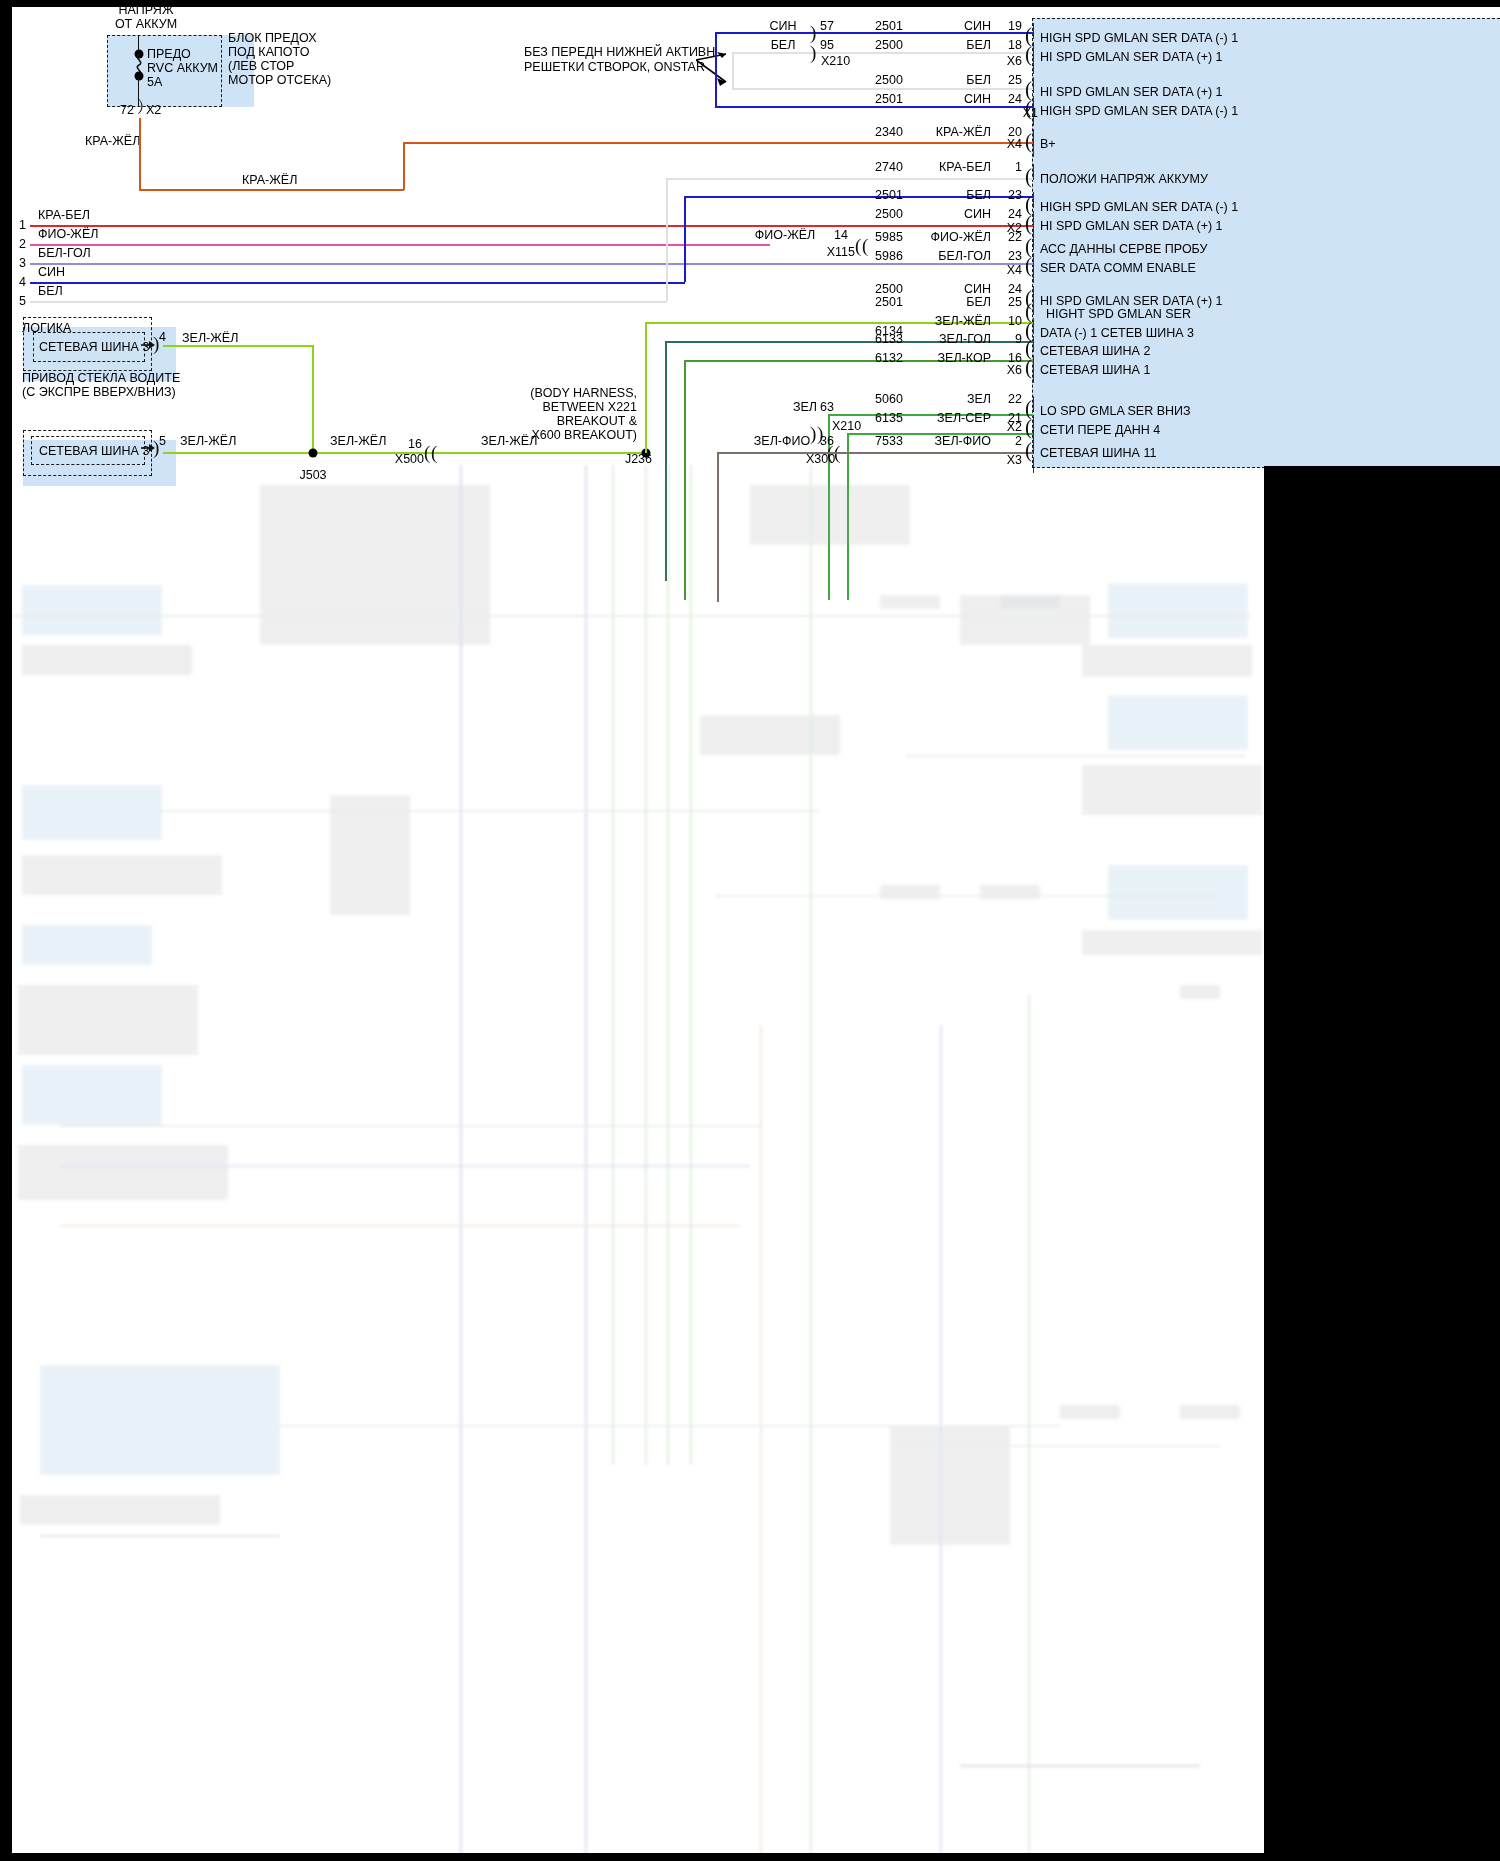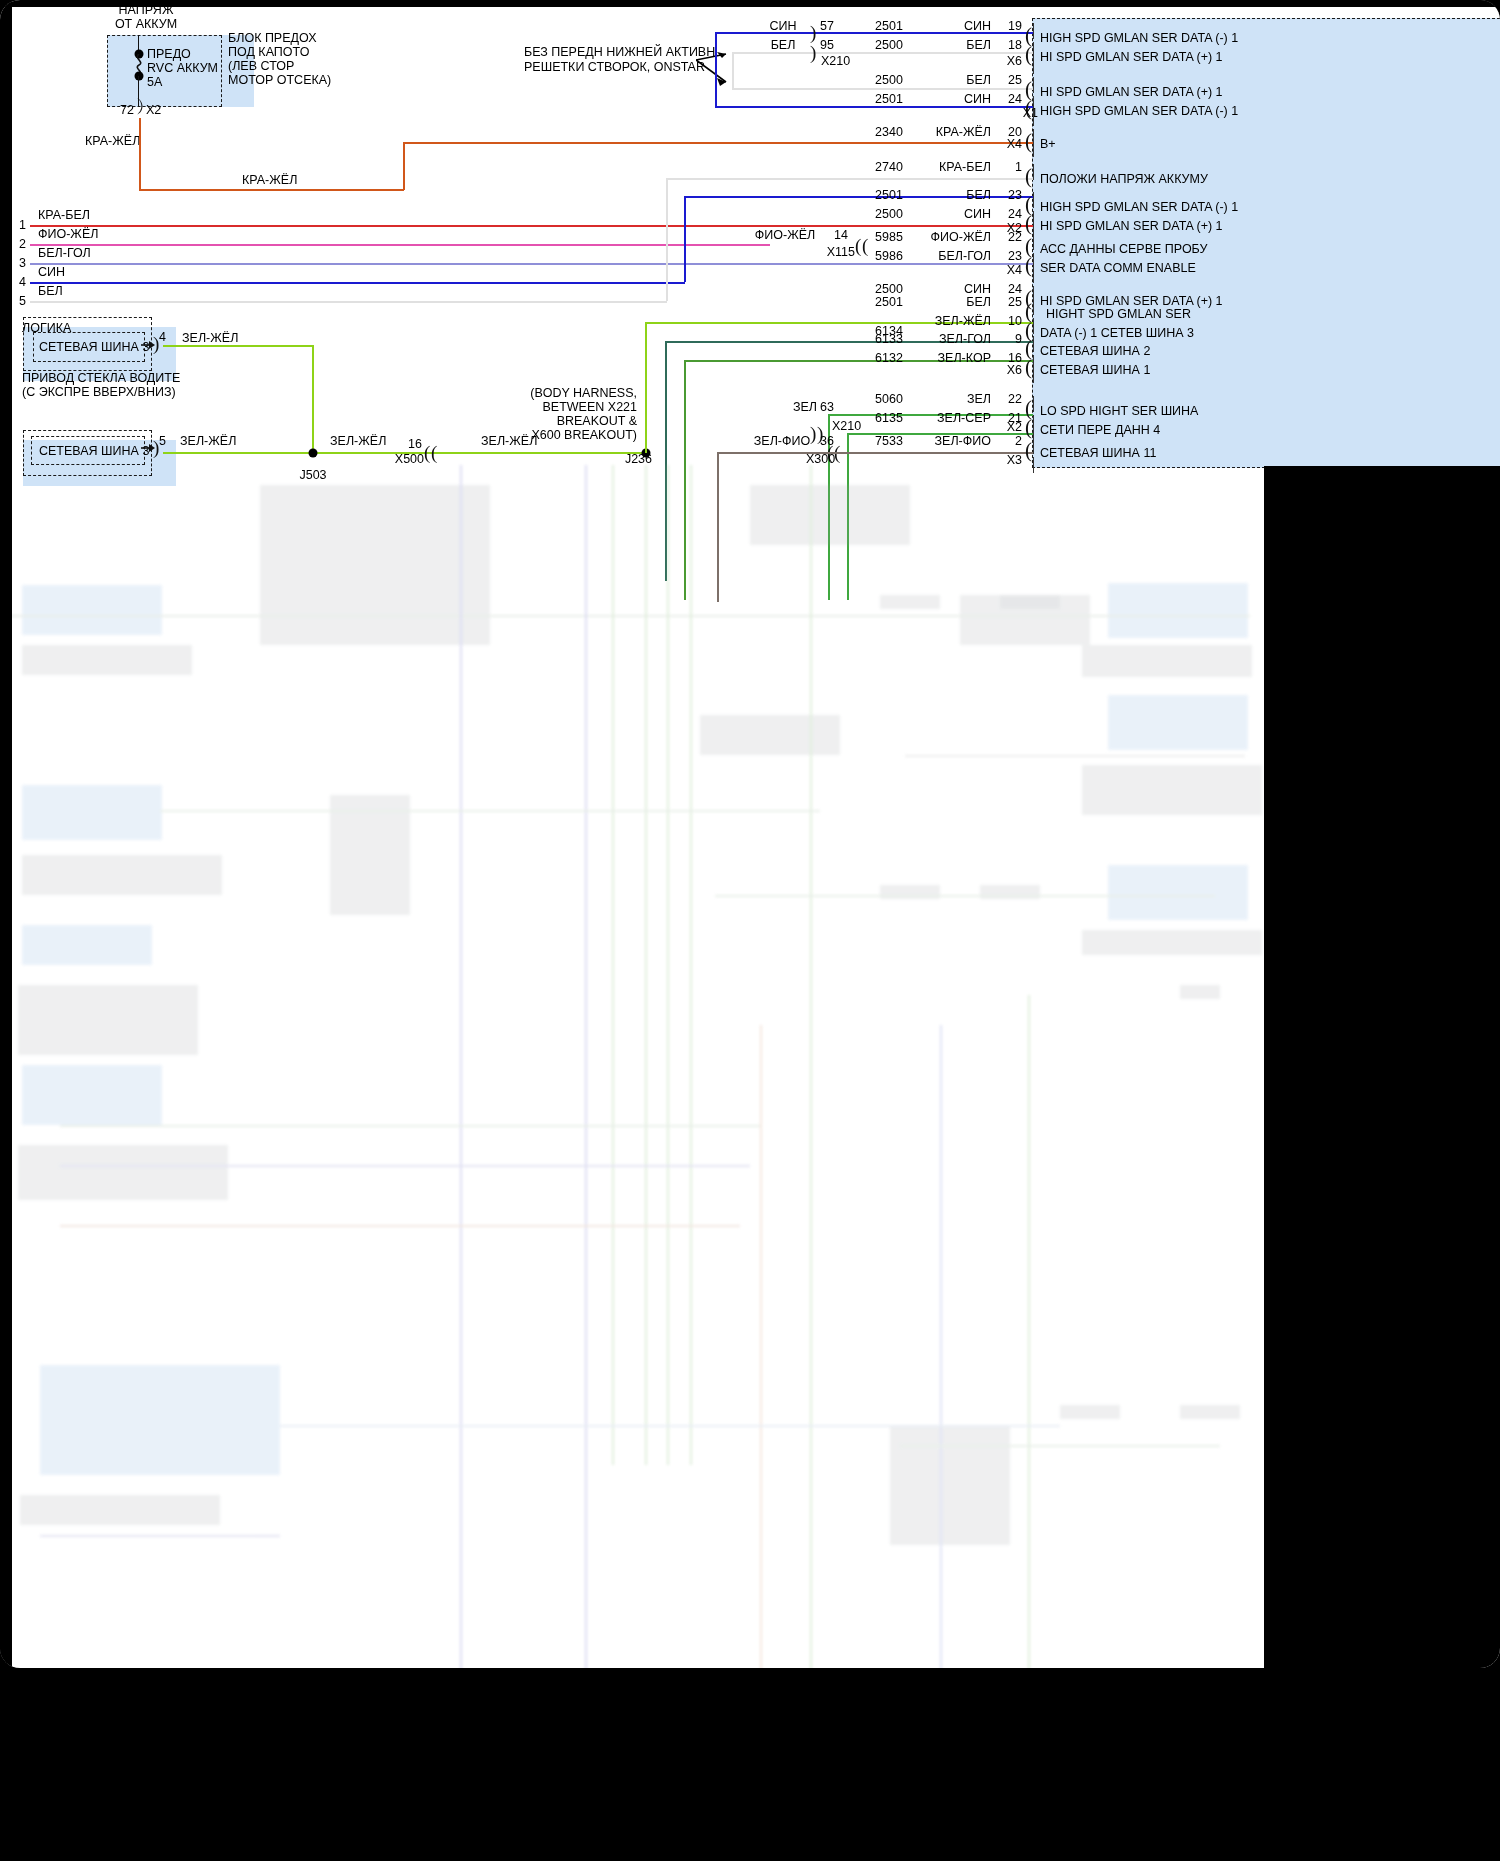--- a/index.html
+++ b/index.html
@@ -1,17 +1,17 @@
 <!DOCTYPE html>
 <html><head>
 <meta charset="utf-8">
 <style>
   html,body{margin:0;padding:0;background:#000;}
   body{font-family:"Liberation Sans","DejaVu Sans",sans-serif;}
-  #page{position:relative;width:1500px;height:1668px;background:#000;overflow:hidden;border-radius:20px;}
+  #page{position:relative;width:1500px;height:1861px;background:#000;overflow:hidden;}
   #sheet{position:absolute;left:0;top:0;width:1500px;height:1861px;background:#ffffff;}
 
   
   .t{position:absolute;white-space:pre;color:#000;font-size:12.5px;line-height:14px;}
   .t.c{text-align:center;transform:translateX(-50%);}
   .t.r{text-align:right;transform:translateX(-100%);}
 
   .wire{position:absolute;}
   .h{height:0;border-top-width:2px;border-top-style:solid;}
   .v{width:0;border-left-width:2px;border-left-style:solid;}
@@ -309,21 +309,21 @@
         <div class="t r" style="left: 991px; top: 351px;">ЗЕЛ-КОР</div>
         <div class="t r" style="left: 1022px; top: 351px;">16</div>
         <div class="t" style="left: 1040px; top: 363px;">СЕТЕВАЯ ШИНА 1</div>
         <div class="brk" style="left: 1025px; top: 359px;">(</div>
         <div class="wire v" style="left: 1033px; top: 355px; height: 16px; border-color: rgb(51, 51, 51); border-left-width: 1.2px;"></div>
         <div class="t r" style="left: 1022px; top: 363px;">X6</div>
         <div class="wire v" style="left: 1033px; top: 367px; height: 16px; border-color: rgb(51, 51, 51); border-left-width: 1.2px;"></div>
         <div class="t c" style="left: 889px; top: 392px;">5060</div>
         <div class="t r" style="left: 991px; top: 392px;">ЗЕЛ</div>
         <div class="t r" style="left: 1022px; top: 392px;">22</div>
-        <div class="t" style="left: 1040px; top: 404px;">LO SPD HIGHT SER ШИНА</div>
+        <div class="t" style="left: 1040px; top: 404px;">LO SPD GMLA SER ВНИЗ</div>
         <div class="brk" style="left: 1025px; top: 400px;">(</div>
         <div class="wire v" style="left: 1033px; top: 396px; height: 16px; border-color: rgb(51, 51, 51); border-left-width: 1.2px;"></div>
         <div class="t c" style="left: 889px; top: 411px;">6135</div>
         <div class="t r" style="left: 991px; top: 411px;">ЗЕЛ-СЕР</div>
         <div class="t r" style="left: 1022px; top: 411px;">21</div>
         <div class="t" style="left: 1040px; top: 423px;">СЕТИ ПЕРЕ ДАНН 4</div>
         <div class="brk" style="left: 1025px; top: 419px;">(</div>
         <div class="wire v" style="left: 1033px; top: 415px; height: 16px; border-color: rgb(51, 51, 51); border-left-width: 1.2px;"></div>
         <div class="t r" style="left: 1022px; top: 420px;">X2</div>
         <div class="wire v" style="left: 1033px; top: 424px; height: 16px; border-color: rgb(51, 51, 51); border-left-width: 1.2px;"></div>

